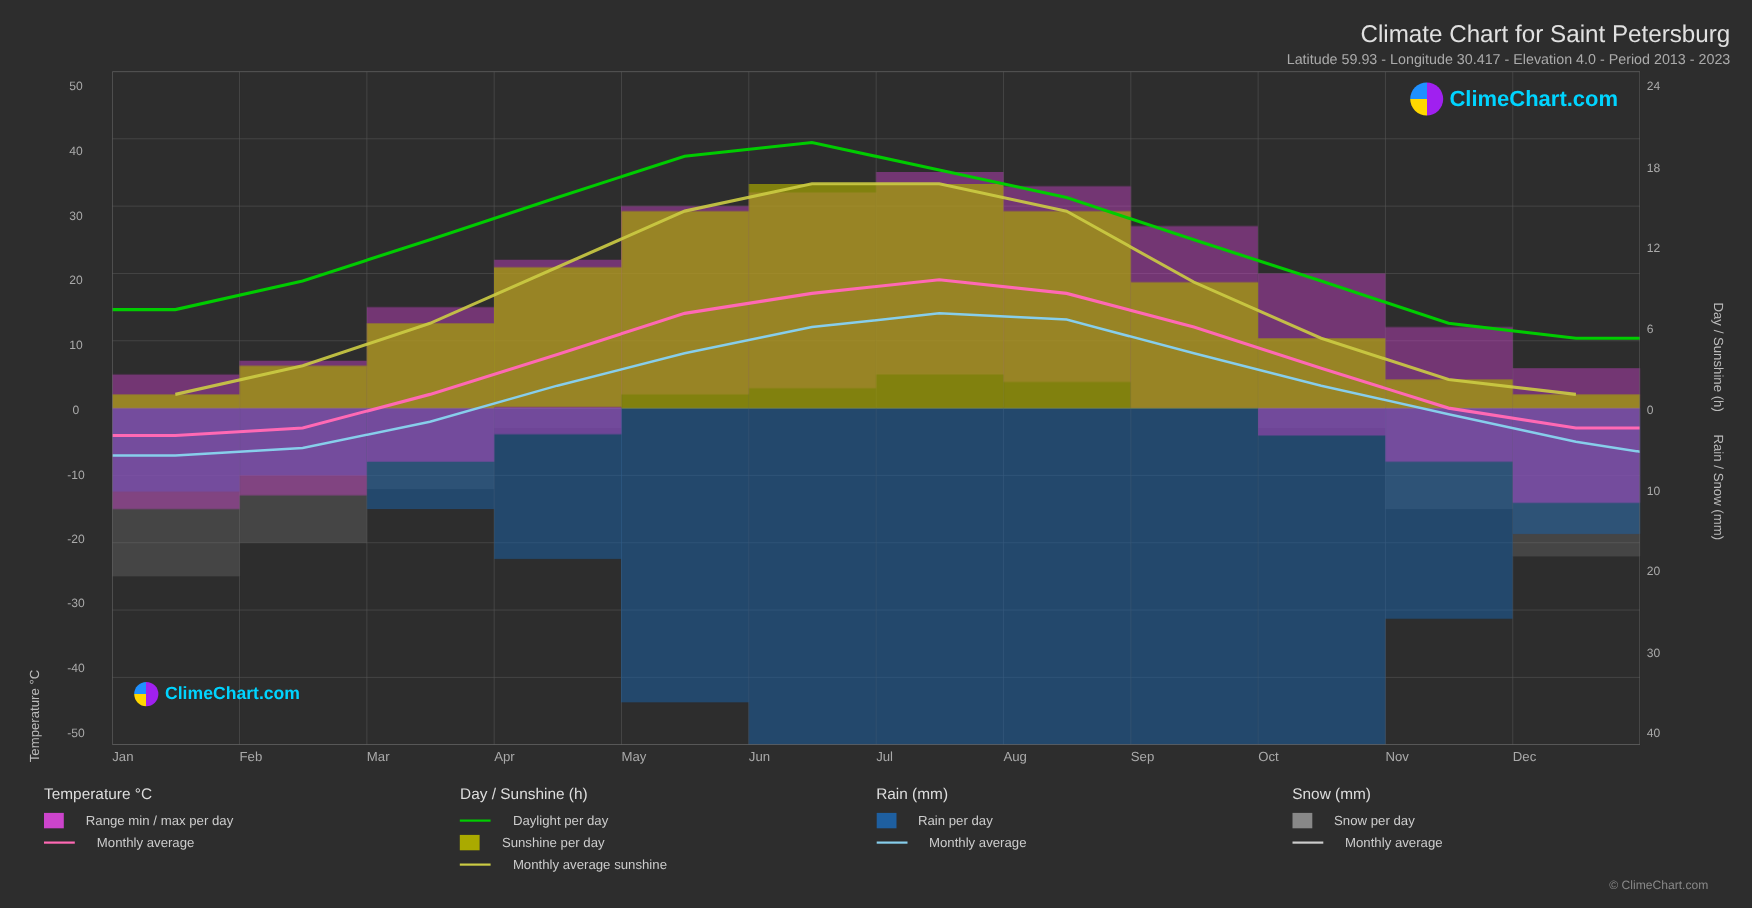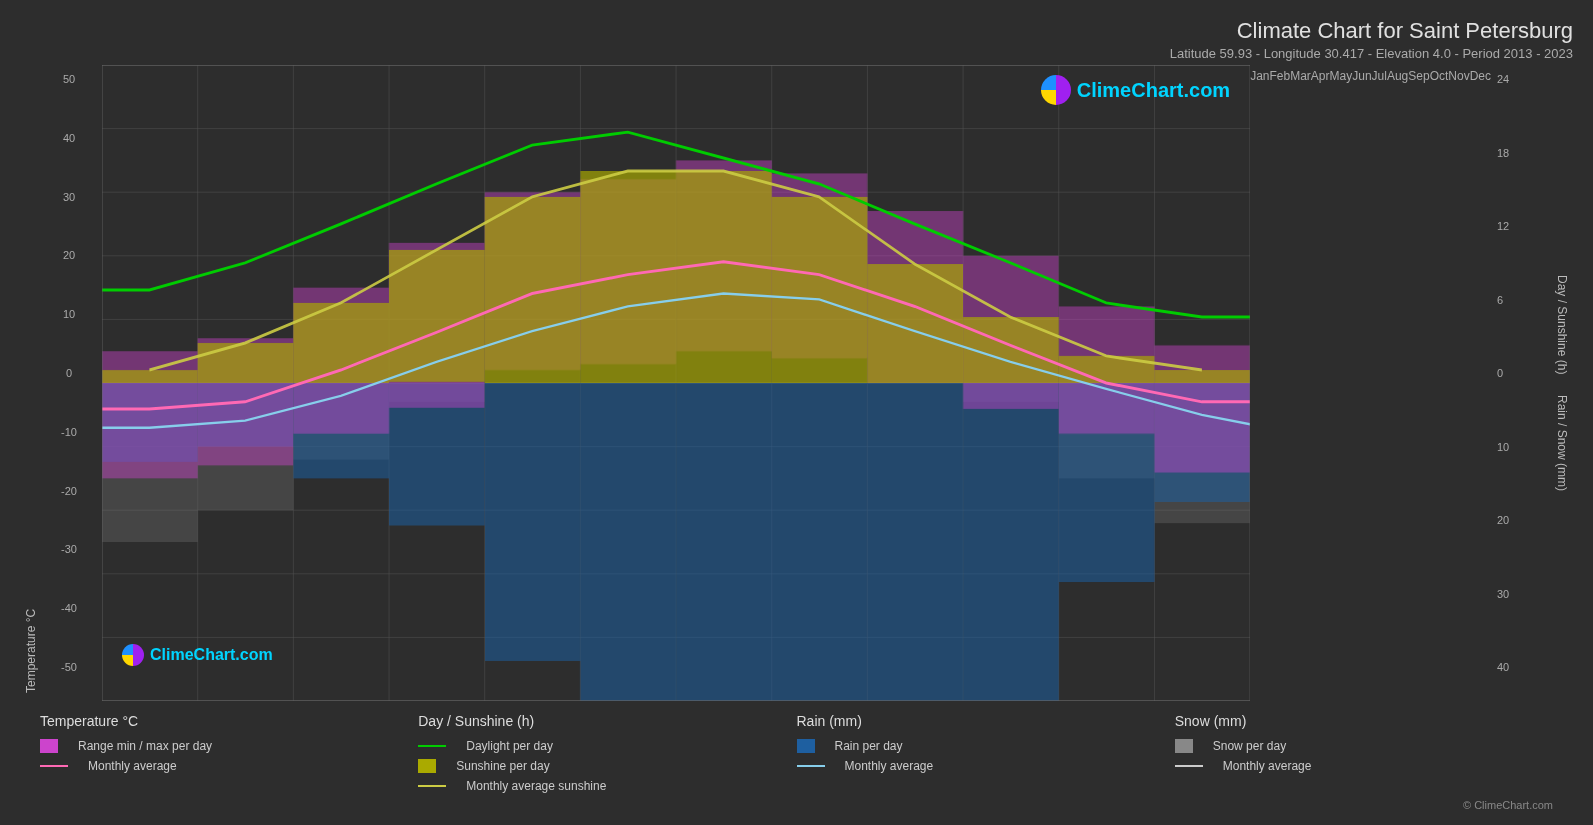--- a/index.html
+++ b/index.html
@@ -74,21 +74,21 @@
       padding: 8px 4px;
     }
     .chart-with-labels {
       display: flex;
       flex: 1;
     }
     .chart-inner {
       flex: 1;
       position: relative;
       display: flex;
-      flex-direction: row;
+      flex-direction: column;
     }
     .svg-chart {
       flex: 1;
       width: 100%;
     }
     .x-axis {
       display: flex;
       justify-content: space-between;
       padding: 4px 0 0 0;
       font-size: 12px;

